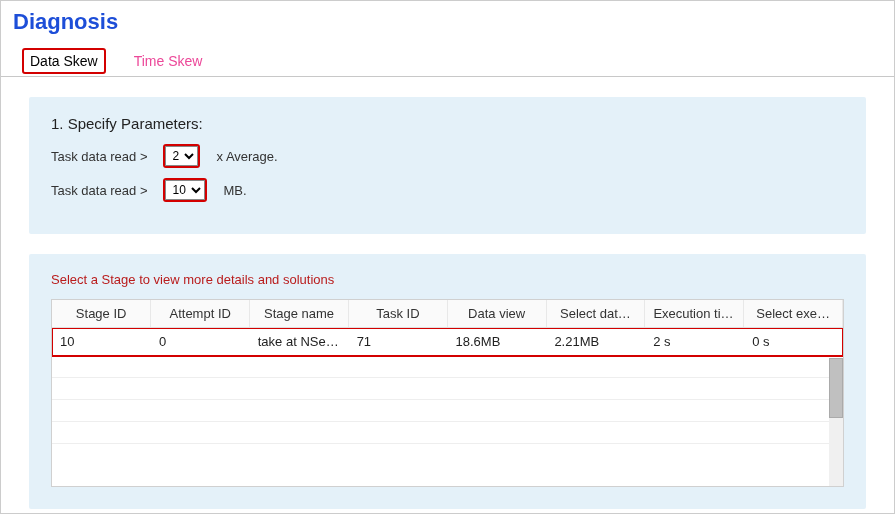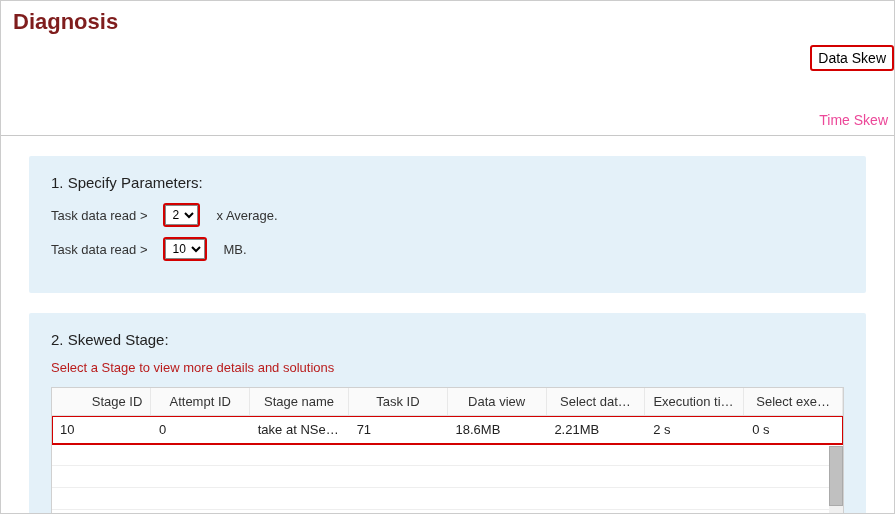--- a/index.html
+++ b/index.html
@@ -14,29 +14,28 @@
       background: #fff;
       border: 1px solid #ccc;
       width: 895px;
       height: 514px;
       overflow: hidden;
     }
     .page-title {
       font-size: 22px;
       font-weight: bold;
       padding: 8px 12px 10px 12px;
-      color: #7f1d1d;
+      color: #1d4ed8;
     }
     .tabs {
       display: flex;
       border-bottom: 1px solid #c8c8c8;
-      padding-left: 31px;
-      gap: 31px;
+      padding-left: 21px;
+      gap: 22px;
       align-items: flex-end;
-      flex-direction: column;
     }
     .tab {
       padding: 6px 4px;
       cursor: pointer;
       color: #ec4899;
       font-size: 14px;
       border: 2px solid transparent;
       margin-bottom: -1px;
     }
     .tab.active {
@@ -104,21 +103,20 @@
       font-weight: normal;
       text-align: center;
       font-size: 13px;
       color: #333;
       white-space: nowrap;
       overflow: hidden;
       text-overflow: ellipsis;
     }
     th:first-child {
       border-left: none;
-      text-align: right;
     }
     td {
       border-bottom: 1px solid #eee;
       padding: 6px 8px;
       font-size: 13px;
       color: #222;
       text-align: left;
       white-space: nowrap;
       overflow: hidden;
       text-overflow: ellipsis;
@@ -176,21 +174,20 @@
       <span class="select-wrap">
         <select>
           <option>10</option>
         </select>
       </span>
       <span>MB.</span>
     </div>
   </div>
 
   <div class="section">
-    <div class="section-title">2. Skewed Stage:</div>
     <div class="sub-text">Select a Stage to view more details and solutions</div>
 
     <div class="table-wrap">
       <table>
         <thead>
           <tr>
             <th>Stage ID</th>
             <th>Attempt ID</th>
             <th>Stage name</th>
             <th>Task ID</th>

